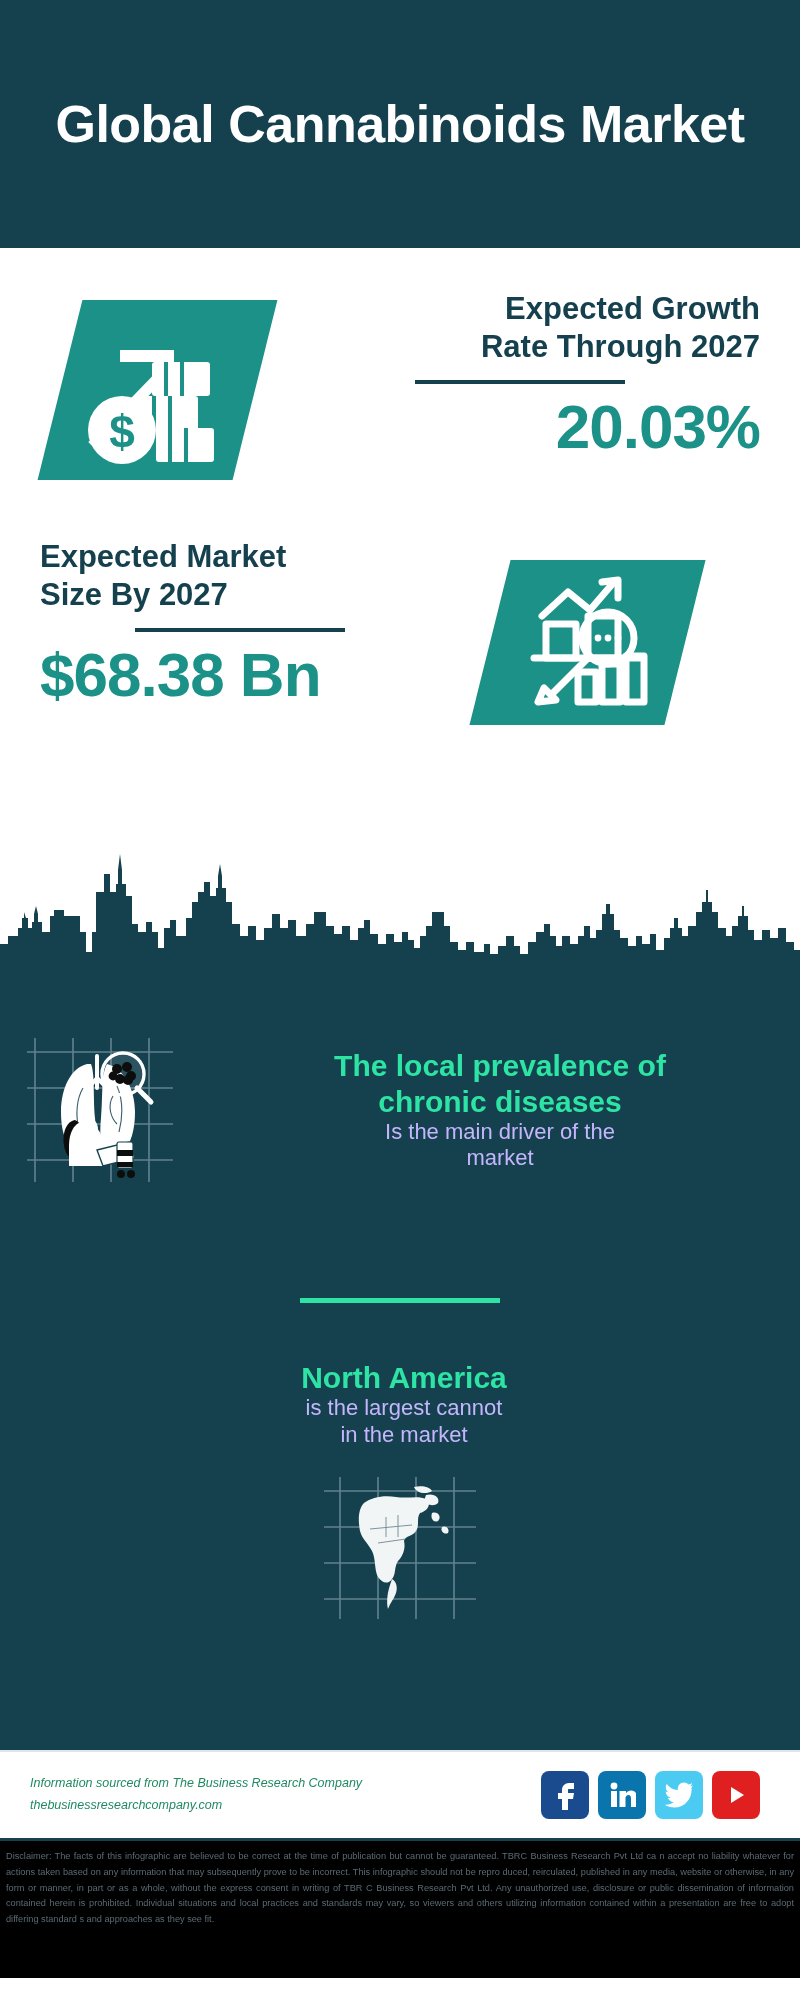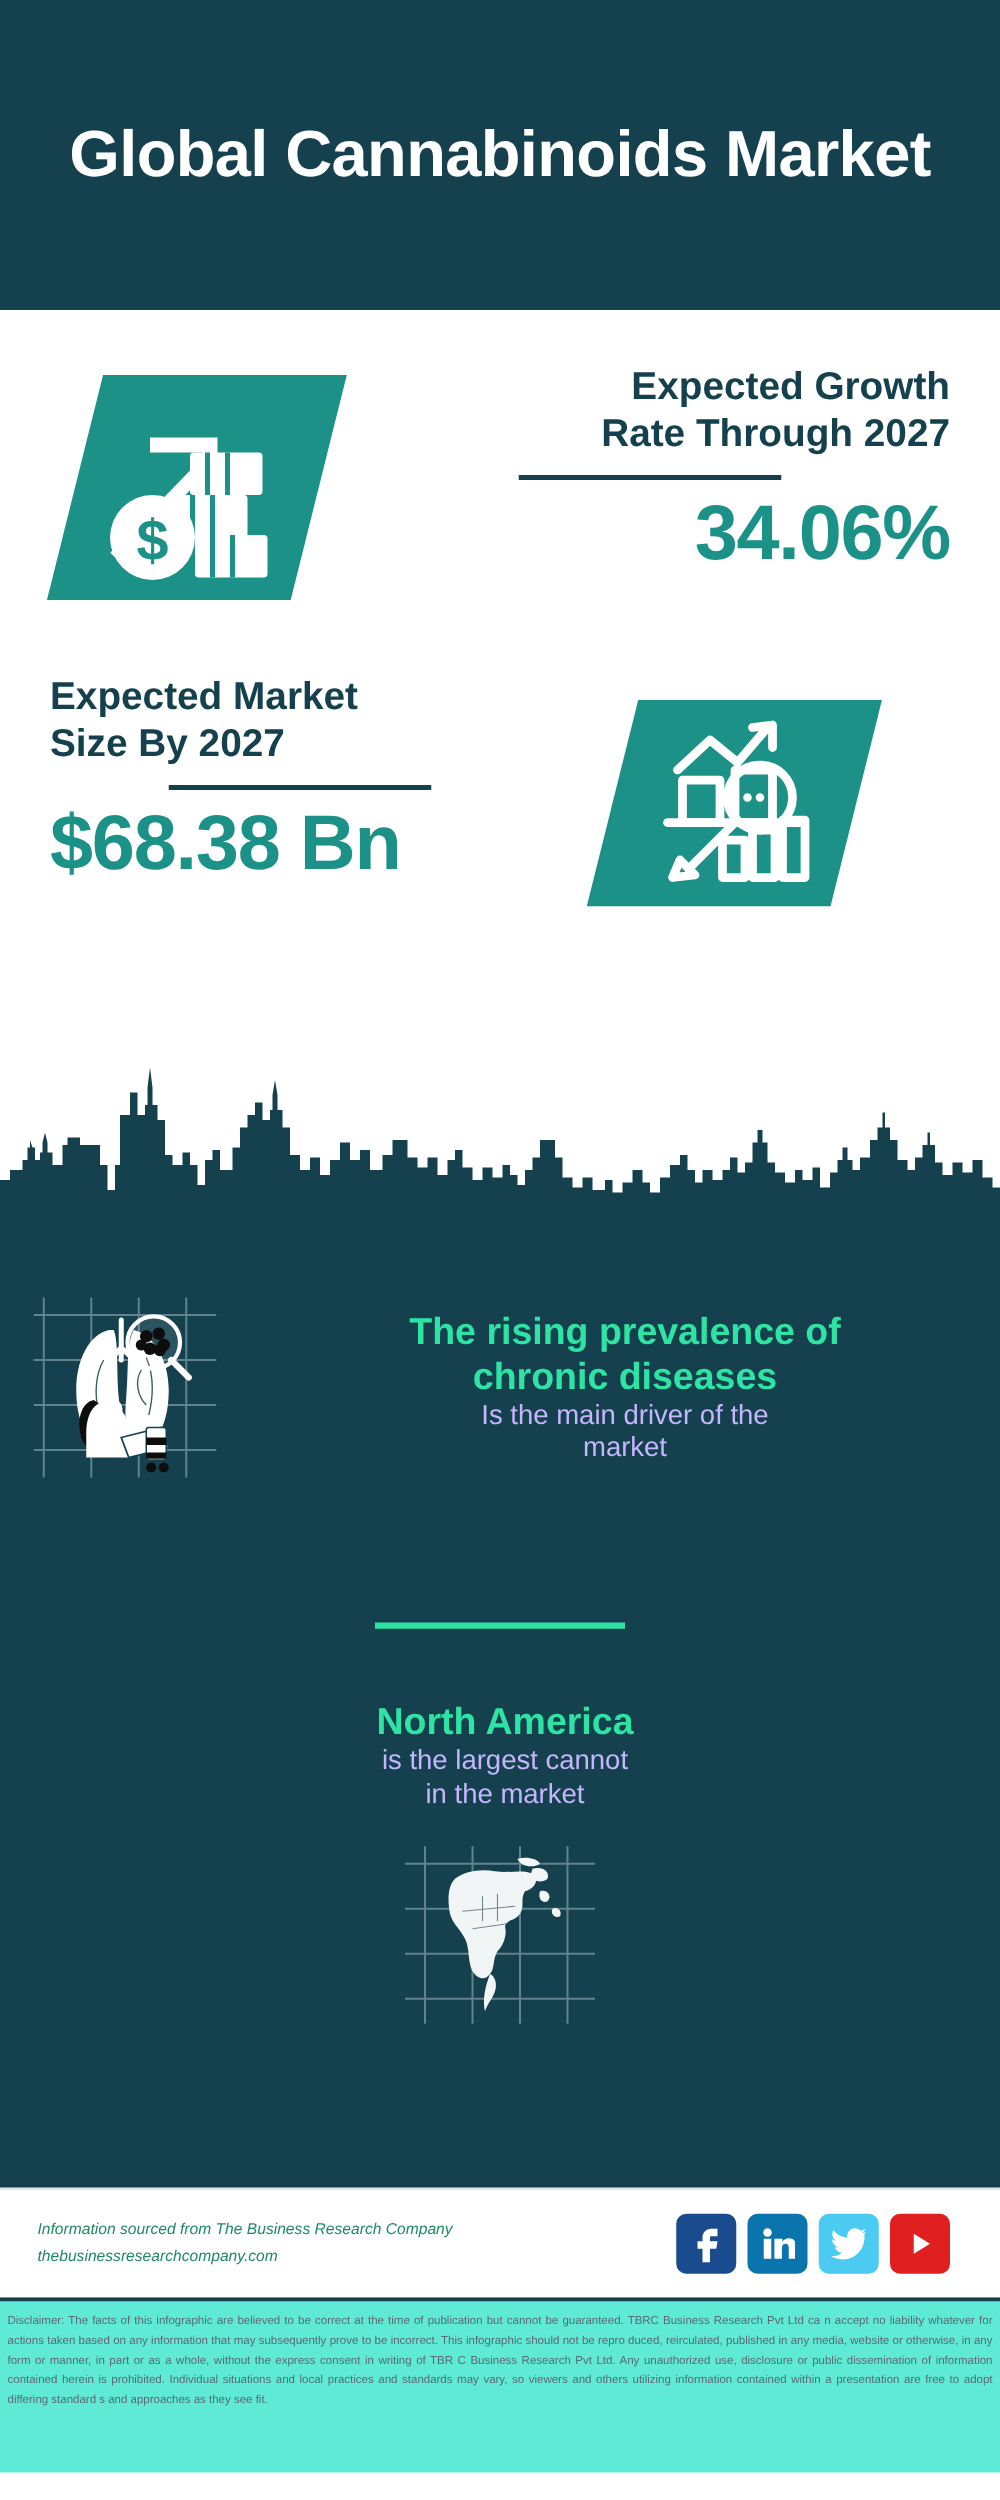--- a/index.html
+++ b/index.html
@@ -143,21 +143,21 @@
     display:flex; align-items:center; justify-content:center;
   }
   .fb { background:#1b4b8f; }
   .li { background:#0a74ad; }
   .tw { background:#4ccbf2; }
   .yt { background:#e02020; }
 
   
   .disclaimer {
     width:800px; height:140px;
-    background:#5eead4;
+    background:#000000;
     border-top:3px solid #15414f;
     padding:8px 6px 0 6px;
   }
   .disclaimer p {
     color:#5a6b74;
     font-size:9.2px;
     line-height:1.72;
     text-align:justify;
     font-family:"Liberation Sans", sans-serif;
   }
@@ -192,21 +192,21 @@
           <line x1="126" y1="128" x2="126" y2="162"></line>
         </g>
         <circle cx="62" cy="130" r="34" fill="#ffffff"></circle>
         <text x="62" y="148" font-family="Liberation Sans, sans-serif" font-size="46" font-weight="700" fill="#1b9187" text-anchor="middle">$</text>
       </svg>
     </div>
     <div class="metric1-text">
       <div class="metric-label">Expected Growth</div>
       <div class="metric-label">Rate Through 2027</div>
       <div class="rule-dark"></div>
-      <div class="metric-value">34.06%</div>
+      <div class="metric-value">20.03%</div>
     </div>
   </div>
 
   <div class="metric-row2">
     <div class="metric2-text">
       <div class="metric-label">Expected Market</div>
       <div class="metric-label">Size By 2027</div>
       <div class="rule-dark"></div>
       <div class="metric-value">$68.38 Bn</div>
     </div>
@@ -280,21 +280,21 @@
         <rect x="92" y="112" width="16" height="26" rx="2" fill="#ffffff" stroke="#15414f" stroke-width="1.2"></rect>
         <g fill="#0d0d0d">
           <rect x="92" y="120" width="16" height="6"></rect>
           <rect x="92" y="132" width="16" height="5"></rect>
           <circle cx="96" cy="144" r="4"></circle>
             <circle cx="106" cy="144" r="4"></circle>
         </g>
       </svg>
     </div>
     <div class="panel-text">
-      <span class="hl">The rising prevalence of</span>
+      <span class="hl">The local prevalence of</span>
       <span class="hl">chronic diseases</span>
       <span class="sub">Is the main driver of the</span>
       <span class="sub">market</span>
     </div>
   </div>
 
   <div class="divider-wrap">
     <div class="divider"></div>
   </div>
 

